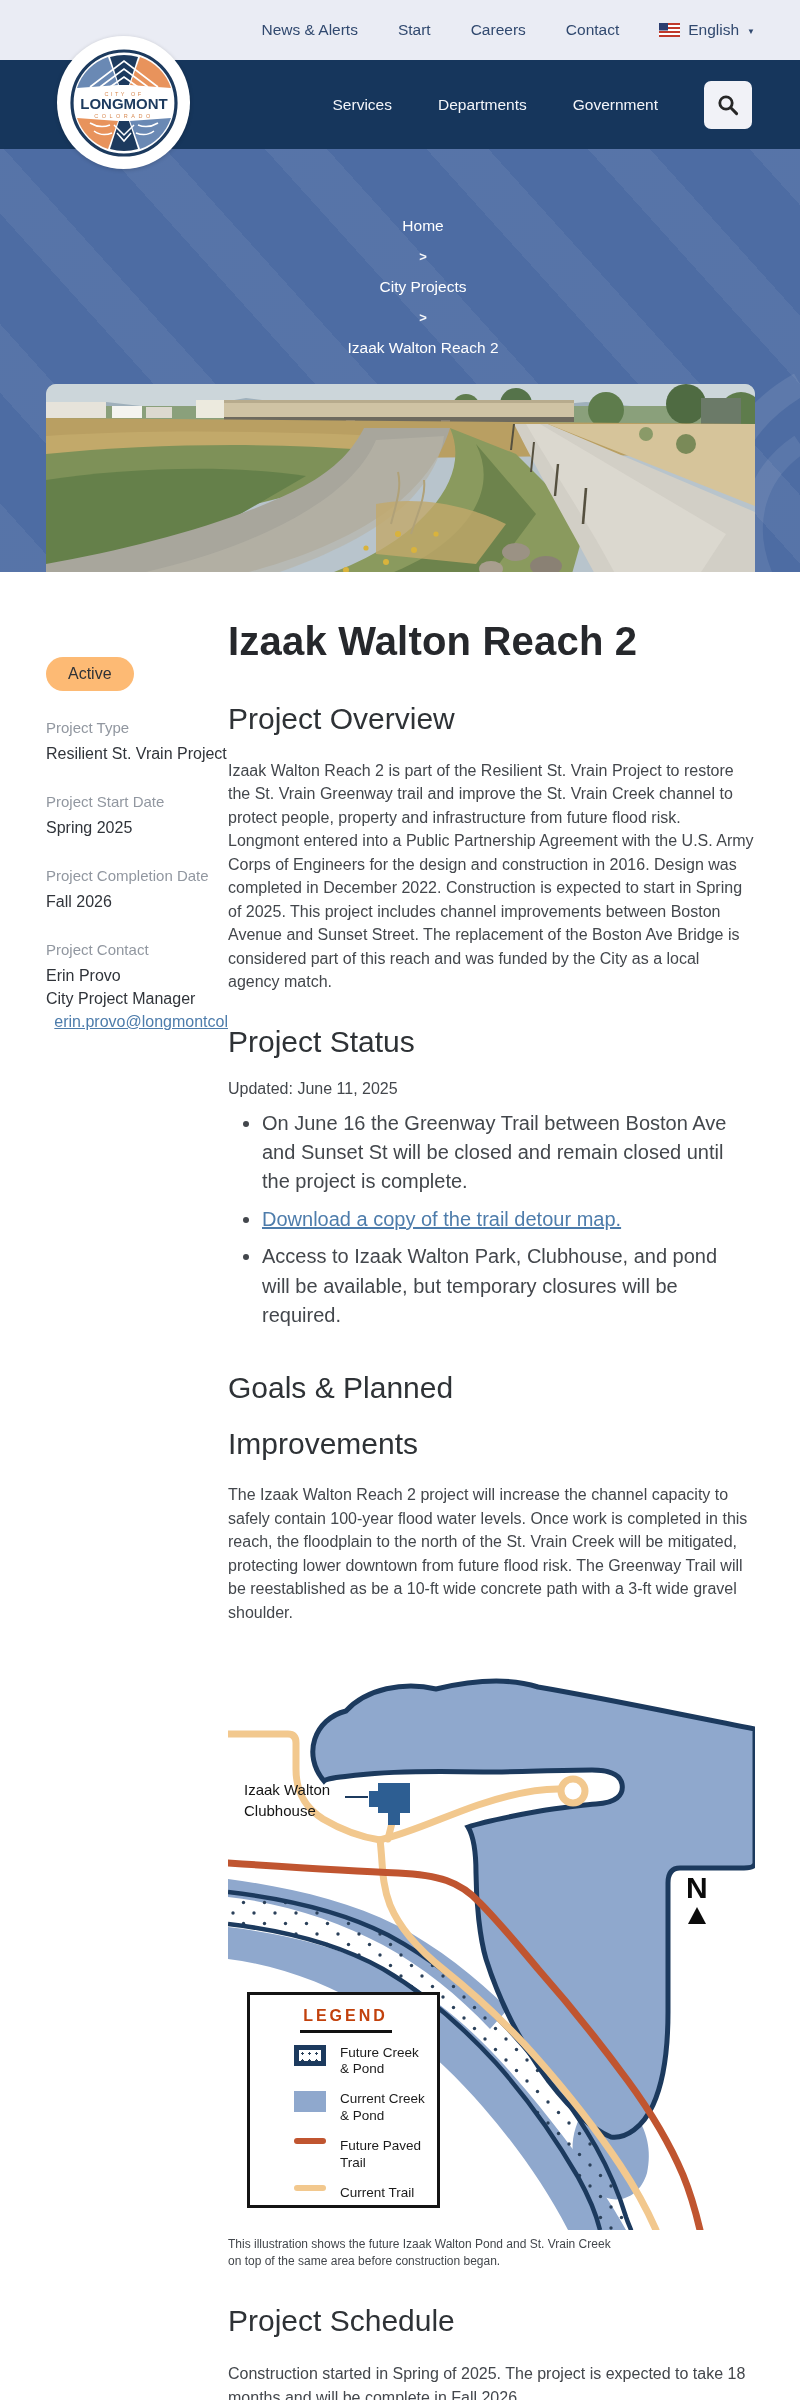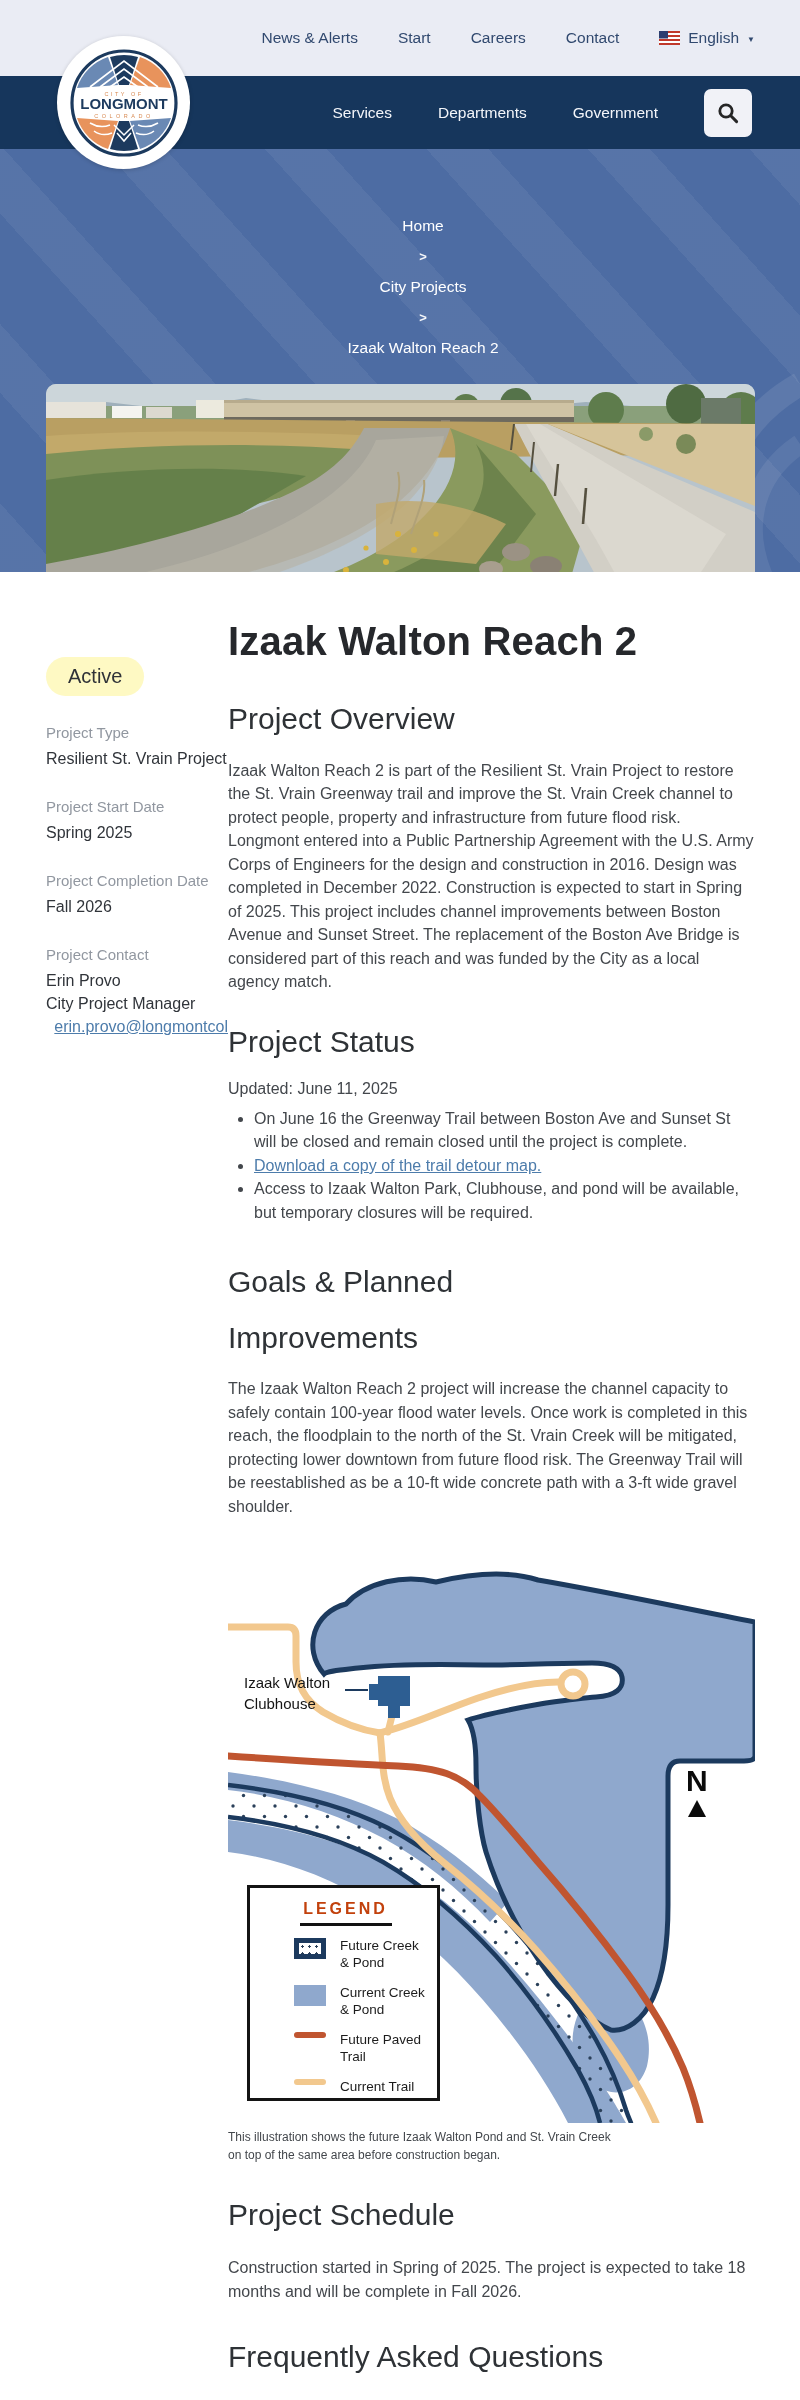--- a/index.html
+++ b/index.html
@@ -2,27 +2,27 @@
 <html><head>
 <meta charset="utf-8">
 <style>
   html,body{margin:0;padding:0;}
   body{
     width:800px;height:2400px;overflow:hidden;background:#fff;
     font-family:"Liberation Sans","DejaVu Sans",sans-serif;
     -webkit-font-smoothing:antialiased;position:relative;
   }
   
-  .utility{height:76px;background:#eaecf4;display:flex;align-items:center;
+  .utility{height:60px;background:#eaecf4;display:flex;align-items:center;
     justify-content:flex-end;padding-right:45px;gap:40px;}
   .utility a{color:#31496f;text-decoration:none;font-size:15.5px;}
   .lang{display:flex;align-items:center;gap:8px;color:#31496f;font-size:15.5px;cursor:pointer;}
   .lang .caret{font-size:8px;position:relative;top:1px;}
   
-  .mainnav{height:73px;background:#16365c;display:flex;align-items:center;
+  .mainnav{height:89px;background:#16365c;display:flex;align-items:center;
     justify-content:flex-end;padding-right:48px;gap:46px;}
   .mainnav a{color:#f4f6fa;text-decoration:none;font-size:15.5px;}
   .search-btn{width:48px;height:48px;border-radius:7px;background:#f1f2f7;border:none;
     display:flex;align-items:center;justify-content:center;cursor:pointer;}
   
   .logo{position:absolute;left:57px;top:36px;width:133px;height:133px;border-radius:50%;
     background:#fff;z-index:30;box-shadow:0 1px 4px rgba(0,0,0,.18);
     display:flex;align-items:center;justify-content:center;}
   
   .banner{height:423px;background:#4d6ca3;position:relative;overflow:hidden;}
@@ -31,34 +31,34 @@
   .ripples{position:absolute;right:0;top:225px;}
   .breadcrumb{position:relative;z-index:5;padding:68px 0 0 46px;display:flex;align-items:center;gap:14px;
     color:#fff;font-size:15.5px;flex-direction:column;}
   .breadcrumb a{color:#fff;text-decoration:none;}
   .breadcrumb .sep{font-size:13px;opacity:.95;font-weight:600;}
   .hero{position:relative;z-index:5;margin:27px 45px 0 46px;height:211px;border-radius:10px;
     overflow:hidden;background:#b8c4cc;}
   
   .content{display:flex;padding:45px 45px 0 46px;}
   .sidebar{width:182px;flex:none;padding-top:40px;}
-  .badge{display:inline-block;background:#fef9c3;color:#2f3237;font-size:20px;
+  .badge{display:inline-block;background:#fdba74;color:#2f3237;font-size:16px;
     padding:8px 22px;border-radius:999px;}
   .sgroup{margin-top:26px;}
   .slabel{color:#9197a0;font-size:15px;line-height:1.45;margin-bottom:3px;}
   .sval{color:#30343a;font-size:16px;line-height:1.45;}
   .semail{color:#4d7cab;font-size:16px;line-height:1.5;text-decoration:underline;
     white-space:nowrap;display:block;text-align:right;}
   .main{flex:1;min-width:0;}
   h1{margin:0;font-size:40px;font-weight:700;color:#26282c;line-height:1.2;letter-spacing:.2px;}
   h2{margin:26px 0 0 0;font-size:30px;font-weight:400;color:#2e3236;line-height:1.85;}
   h2 .hline{display:block;}
   p{margin:12px 0 0 0;font-size:16px;color:#43474c;line-height:1.47;}
   ul{margin:6px 0 0 0;padding-left:26px;}
-  li{font-size:16px;color:#43474c;line-height:1.47;margin:0;}
+  li{font-size:20px;color:#43474c;line-height:1.47;margin:8px;}
   a.body-link{color:#4d7cab;text-decoration:underline;}
   
   .map{position:relative;width:527px;height:553px;margin-top:52px;}
   .map svg.art{position:absolute;inset:0;}
   .club-label{position:absolute;left:16px;top:102px;font-size:15px;color:#141414;line-height:1.4;}
   .club-line{position:absolute;left:117px;top:119px;width:23px;height:2px;background:#1c3a5e;}
   .north{position:absolute;left:458px;top:196px;text-align:center;color:#0b0b0b;}
   .north .n{font-size:30px;font-weight:800;line-height:1;}
   .north .tri{width:0;height:0;border-left:9px solid transparent;border-right:9px solid transparent;
     border-bottom:17px solid #0b0b0b;margin:4px auto 0 auto;}

